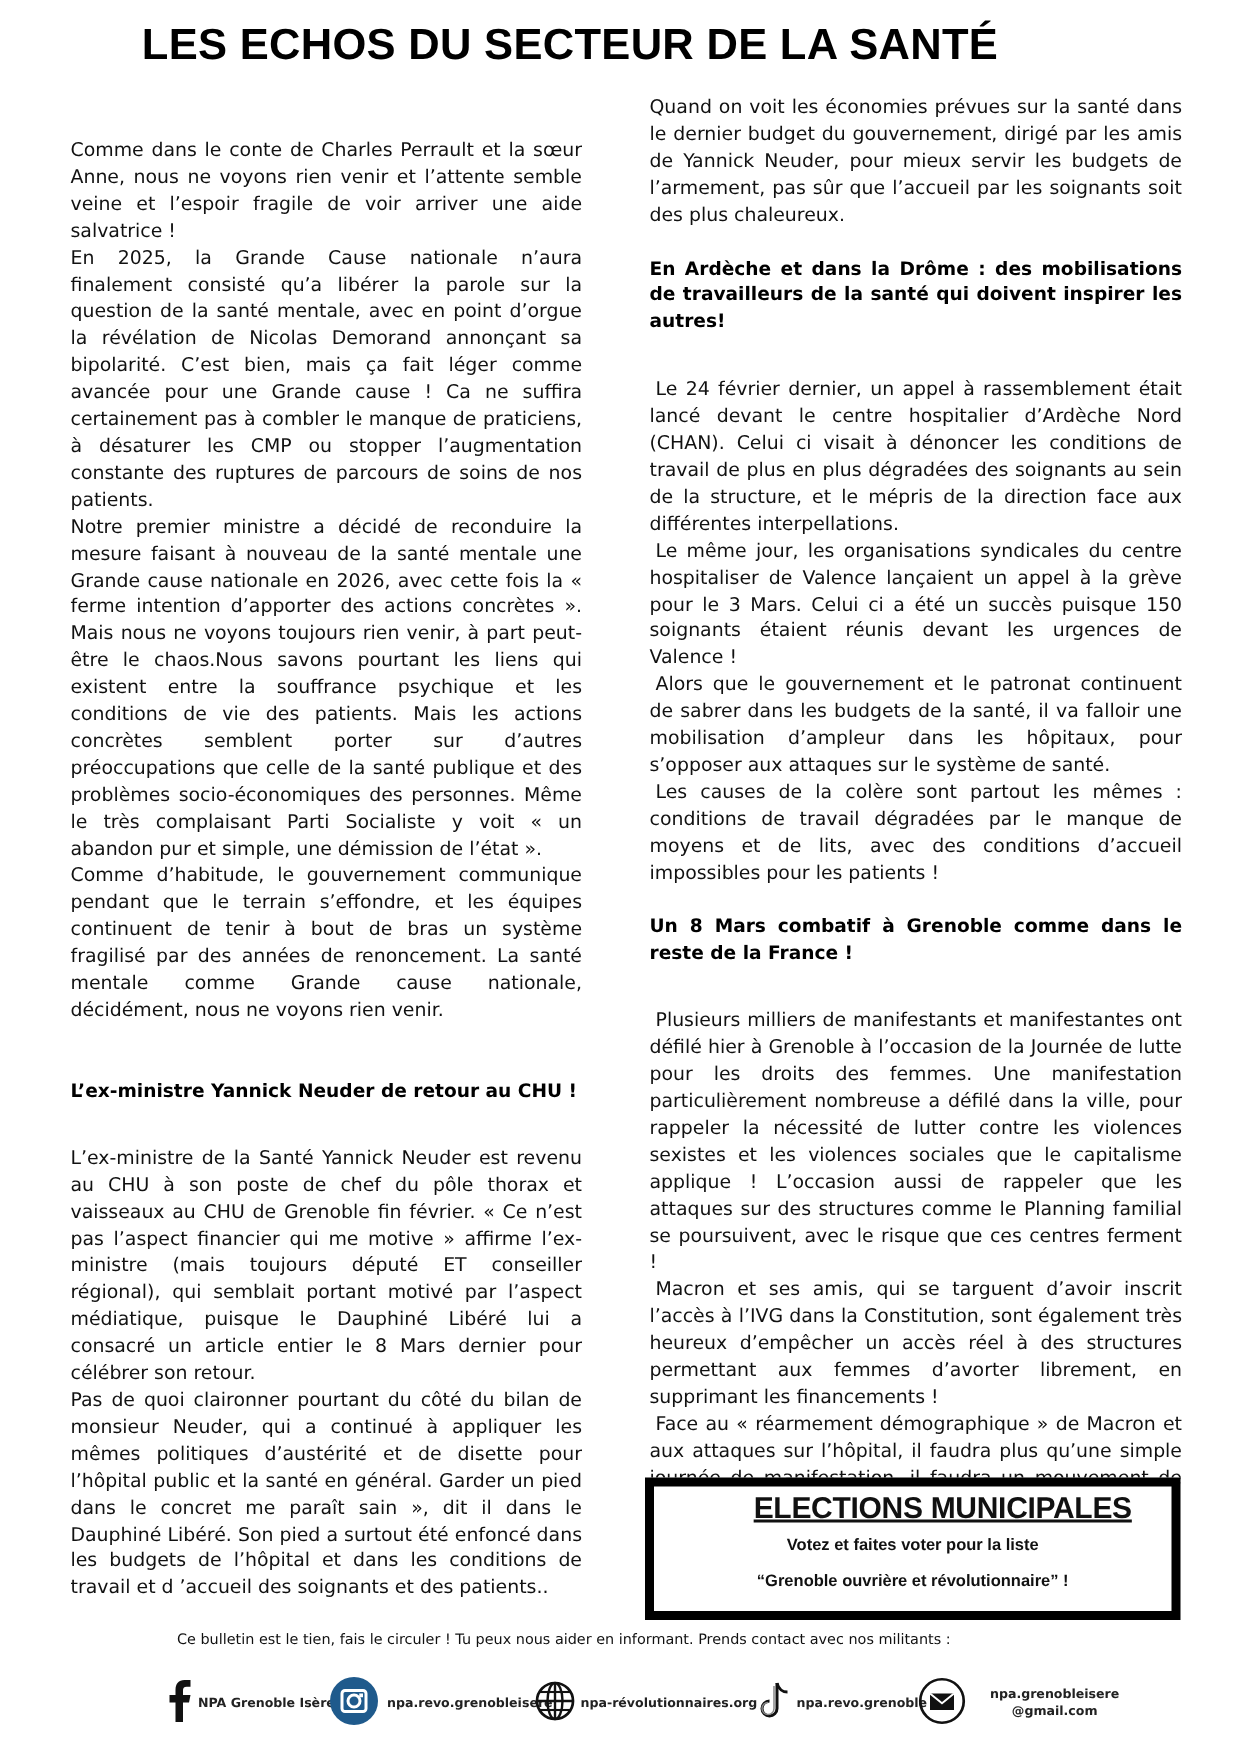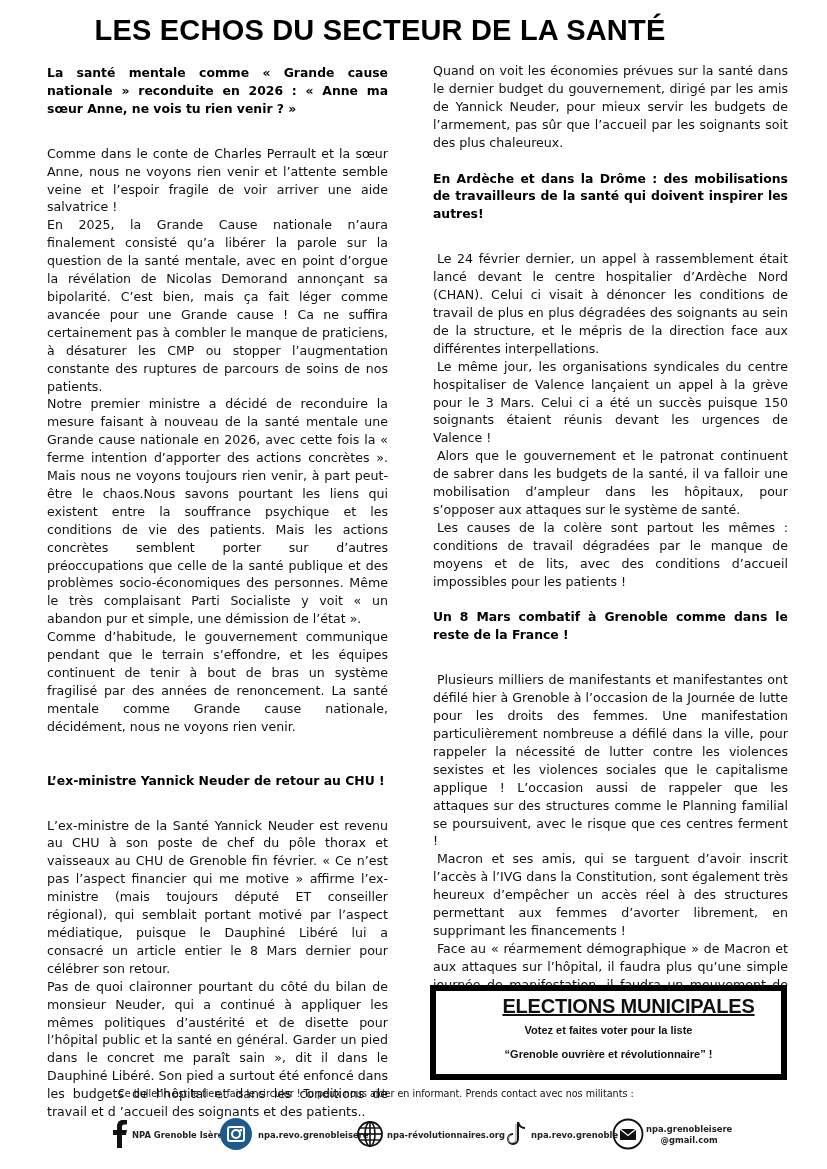--- a/index.html
+++ b/index.html
@@ -31,21 +31,20 @@
     .contacts { position:absolute; left:112px; top:1118px; width:620px; height:44px; }
     .contact { position:absolute; display:flex; align-items:center; font-family:"DejaVu Sans", sans-serif; font-weight:bold; font-size:8.4px; color:#222; }
     .ico { display:inline-block; flex:none; }
   </style>
 </head>
 <body>
 
 <div class="title">LES ECHOS DU SECTEUR DE LA SANTÉ</div>
 
 <div class="col col-left">
-  <div class="head">La santé mentale comme « Grande cause nationale » reconduite en 2026 : « Anne ma sœur Anne, ne vois tu rien venir ? »</div>
   <div class="gap-md"></div>
   <p class="para">Comme dans le conte de Charles Perrault et la sœur Anne, nous ne voyons rien venir et l’attente semble veine et l’espoir fragile de voir arriver une aide salvatrice !</p>
   <p class="para">En 2025, la Grande Cause nationale n’aura finalement consisté qu’a libérer la parole sur la question de la santé mentale, avec en point d’orgue la révélation de Nicolas Demorand annonçant sa bipolarité. C’est bien, mais ça fait léger comme avancée pour une Grande cause ! Ca ne suffira certainement pas à combler le manque de praticiens, à désaturer les CMP ou stopper l’augmentation constante des ruptures de parcours de soins de nos patients.</p>
   <p class="para">Notre premier ministre a décidé de reconduire la mesure faisant à nouveau de la santé mentale une Grande cause nationale en 2026, avec cette fois la « ferme intention d’apporter des actions concrètes ». Mais nous ne voyons toujours rien venir, à part peut-être le chaos.Nous savons pourtant les liens qui existent entre la souffrance psychique et les conditions de vie des patients. Mais les actions concrètes semblent porter sur d’autres préoccupations que celle de la santé publique et des problèmes socio-économiques des personnes. Même le très complaisant Parti Socialiste y voit « un abandon pur et simple, une démission de l’état ».</p>
   <p class="para">Comme d’habitude, le gouvernement communique pendant que le terrain s’effondre, et les équipes continuent de tenir à bout de bras un système fragilisé par des années de renoncement. La santé mentale comme Grande cause nationale, décidément, nous ne voyons rien venir.</p>
   <div class="gap-lg"></div>
   <div class="head">L’ex-ministre Yannick Neuder de retour au CHU !</div>
   <div class="gap-md"></div>
   <p class="para">L’ex-ministre de la Santé Yannick Neuder est revenu au CHU à son poste de chef du pôle thorax et vaisseaux au CHU de Grenoble fin février. « Ce n’est pas l’aspect financier qui me motive » affirme l’ex-ministre (mais toujours député ET conseiller régional), qui semblait portant motivé par l’aspect médiatique, puisque le Dauphiné Libéré lui a consacré un article entier le 8 Mars dernier pour célébrer son retour.</p>
   <p class="para">Pas de quoi claironner pourtant du côté du bilan de monsieur Neuder, qui a continué à appliquer les mêmes politiques d’austérité et de disette pour l’hôpital public et la santé en général. Garder un pied dans le concret me paraît sain », dit il dans le Dauphiné Libéré. Son pied a surtout été enfoncé dans les budgets de l’hôpital et dans les conditions de travail et d ’accueil des soignants et des patients..</p>
@@ -125,18 +124,18 @@
   </div>
 
   <div class="contact" style="left:500px; top:0;">
     <span class="ico">
       <svg width="32" height="32" viewBox="0 0 32 32">
           <circle cx="16" cy="16" r="14.5" fill="none" stroke="#111" stroke-width="1.8"></circle>
           <rect x="8" y="11" width="16" height="11" fill="#111"></rect>
           <polyline points="8,11 16,17.5 24,11" fill="none" stroke="#fff" stroke-width="1.3"></polyline>
         </svg>
     </span>
-    <span style="margin-left:2px; text-align:center; line-height:11px;">
+    <span style="margin-left:16px; text-align:center; line-height:11px;">
       <span style="display:block;">npa.grenobleisere</span>
       <span style="display:block;">@gmail.com</span>
     </span>
   </div>
 </div>
 
 </body></html>

